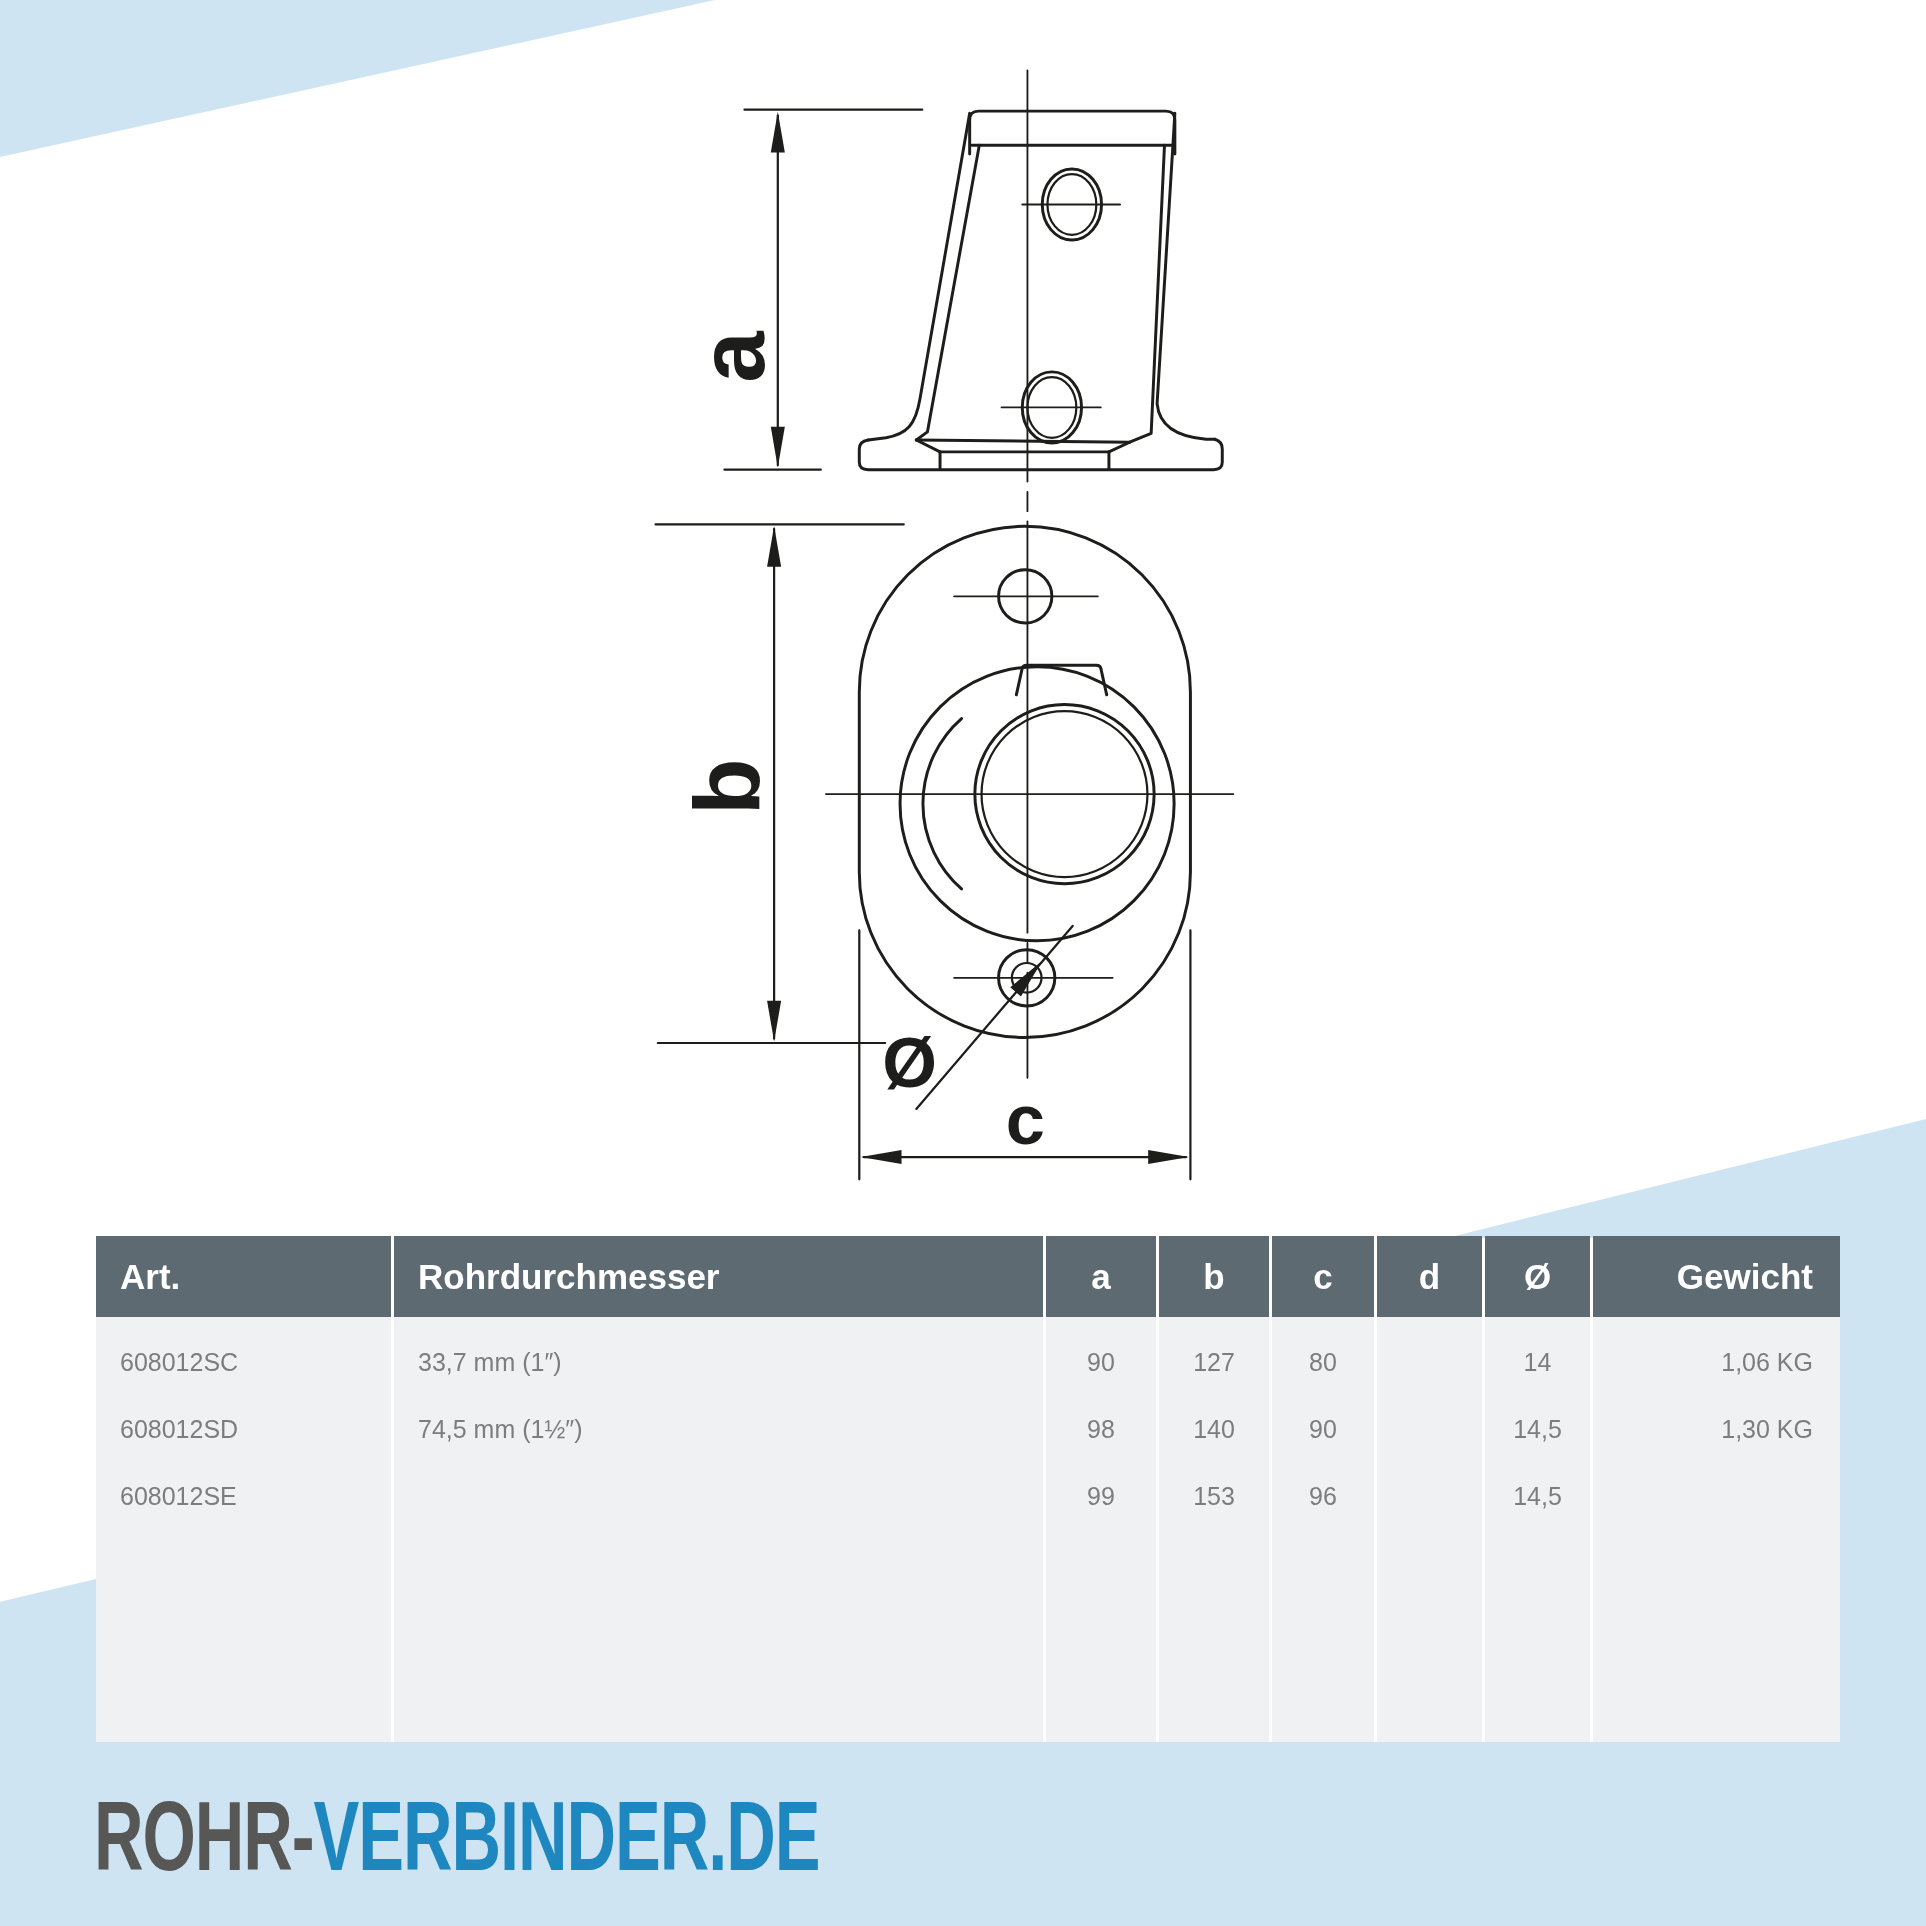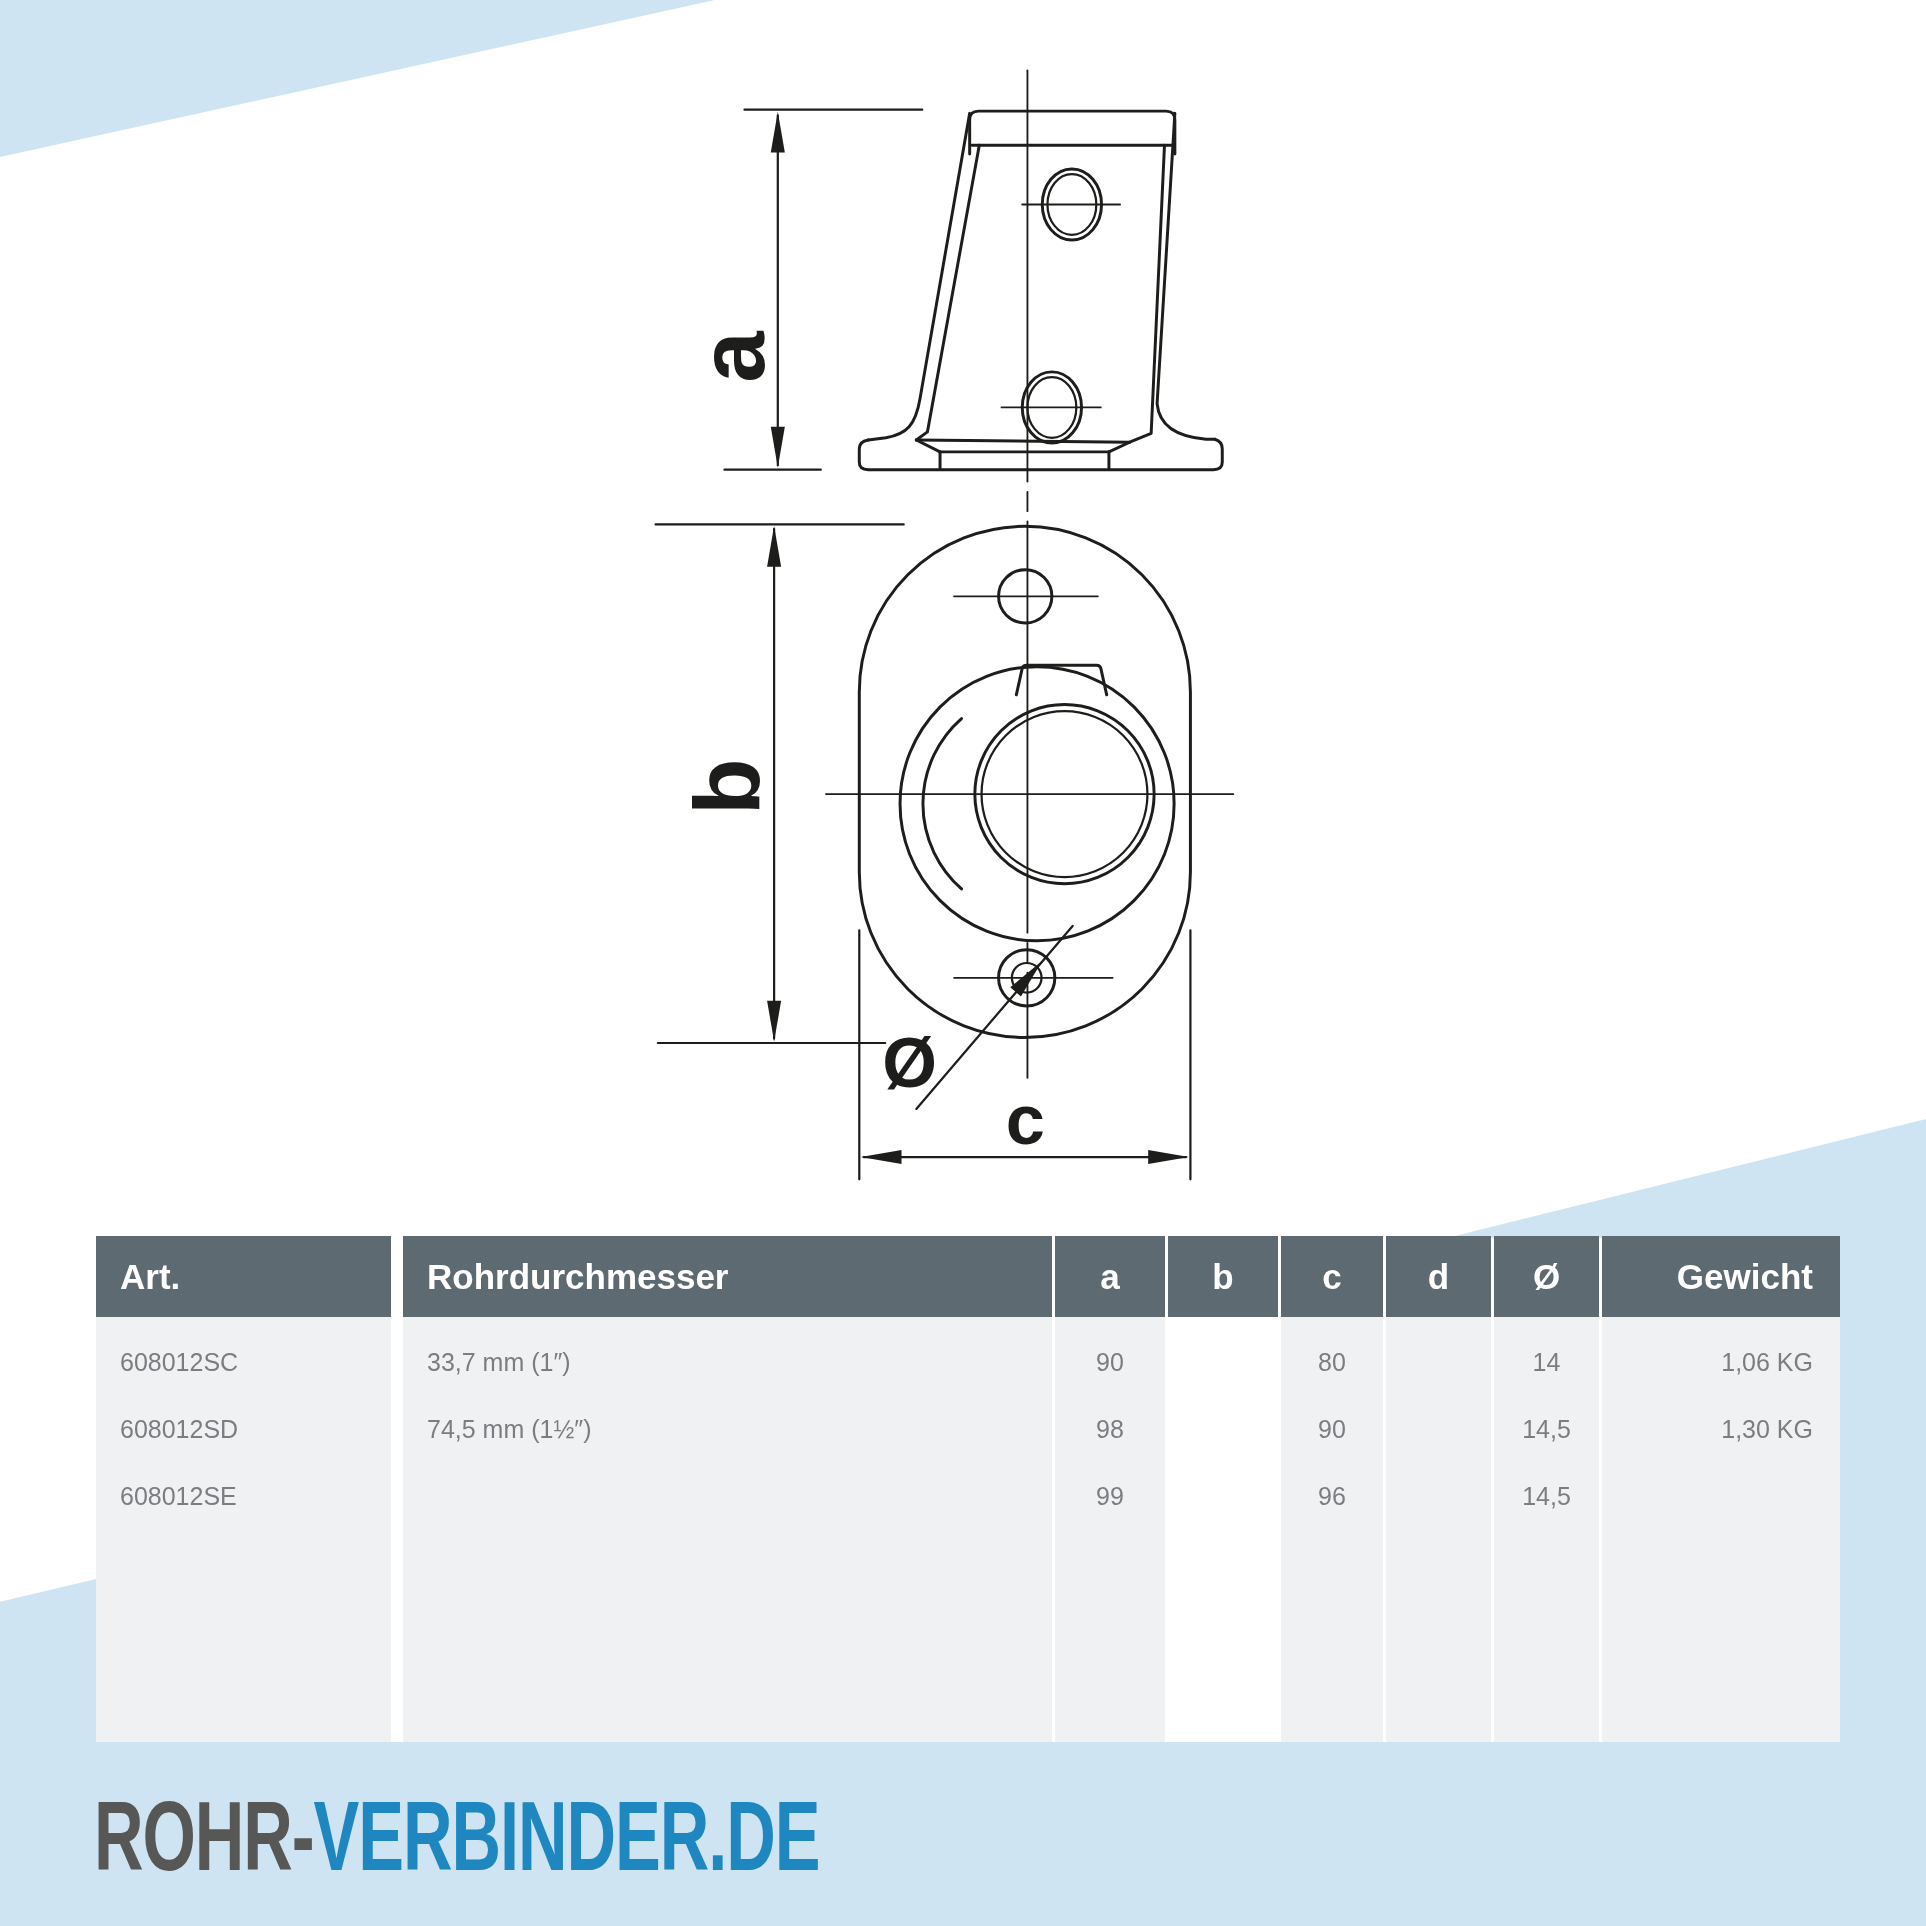--- a/index.html
+++ b/index.html
@@ -22,21 +22,21 @@
   
   .drawing{position:absolute;left:0;top:0;width:1926px;height:1926px;}
   .drawing text{font-family:"Liberation Sans","DejaVu Sans",sans-serif;fill:#1d1d1b;}
 
   
   .spec-table{
     position:absolute;left:96px;top:1236px;width:1744px;height:506px;
     display:flex;gap:3px;
   }
   .col{display:flex;flex-direction:column;}
-  .c0{width:295px;} .c1{width:649px;margin-left:9px;} .c2{width:110px;} .c3{width:110px;}
+  .c0{width:295px;} .c1{width:649px;} .c2{width:110px;} .c3{width:110px;}
   .c4{width:102px;} .c5{width:105px;} .c6{width:105px;} .c7{flex:1;}
   .th{
     height:81px;flex:0 0 81px;background:#5e6a72;color:#ffffff;
     font-size:35px;font-weight:600;display:flex;align-items:center;
   }
   .col-body{
     flex:1;background:#f0f1f2;color:#7b7d80;font-size:25px;
     display:flex;flex-direction:column;padding-top:12px;box-sizing:border-box;
   }
   .td{height:67px;flex:0 0 67px;display:flex;align-items:center;}
@@ -174,20 +174,25 @@
     <div class="th ac">a</div>
     <div class="col-body">
       <div class="td ac">90</div>
       <div class="td ac">98</div>
       <div class="td ac">99</div>
     </div>
   </div>
 
   <div class="col c3">
     <div class="th ac">b</div>
+    <div class="col-body">
+      <div class="td ac">127</div>
+      <div class="td ac">140</div>
+      <div class="td ac">153</div>
+    </div>
   </div>
 
   <div class="col c4">
     <div class="th ac">c</div>
     <div class="col-body">
       <div class="td ac">80</div>
       <div class="td ac">90</div>
       <div class="td ac">96</div>
     </div>
   </div>

